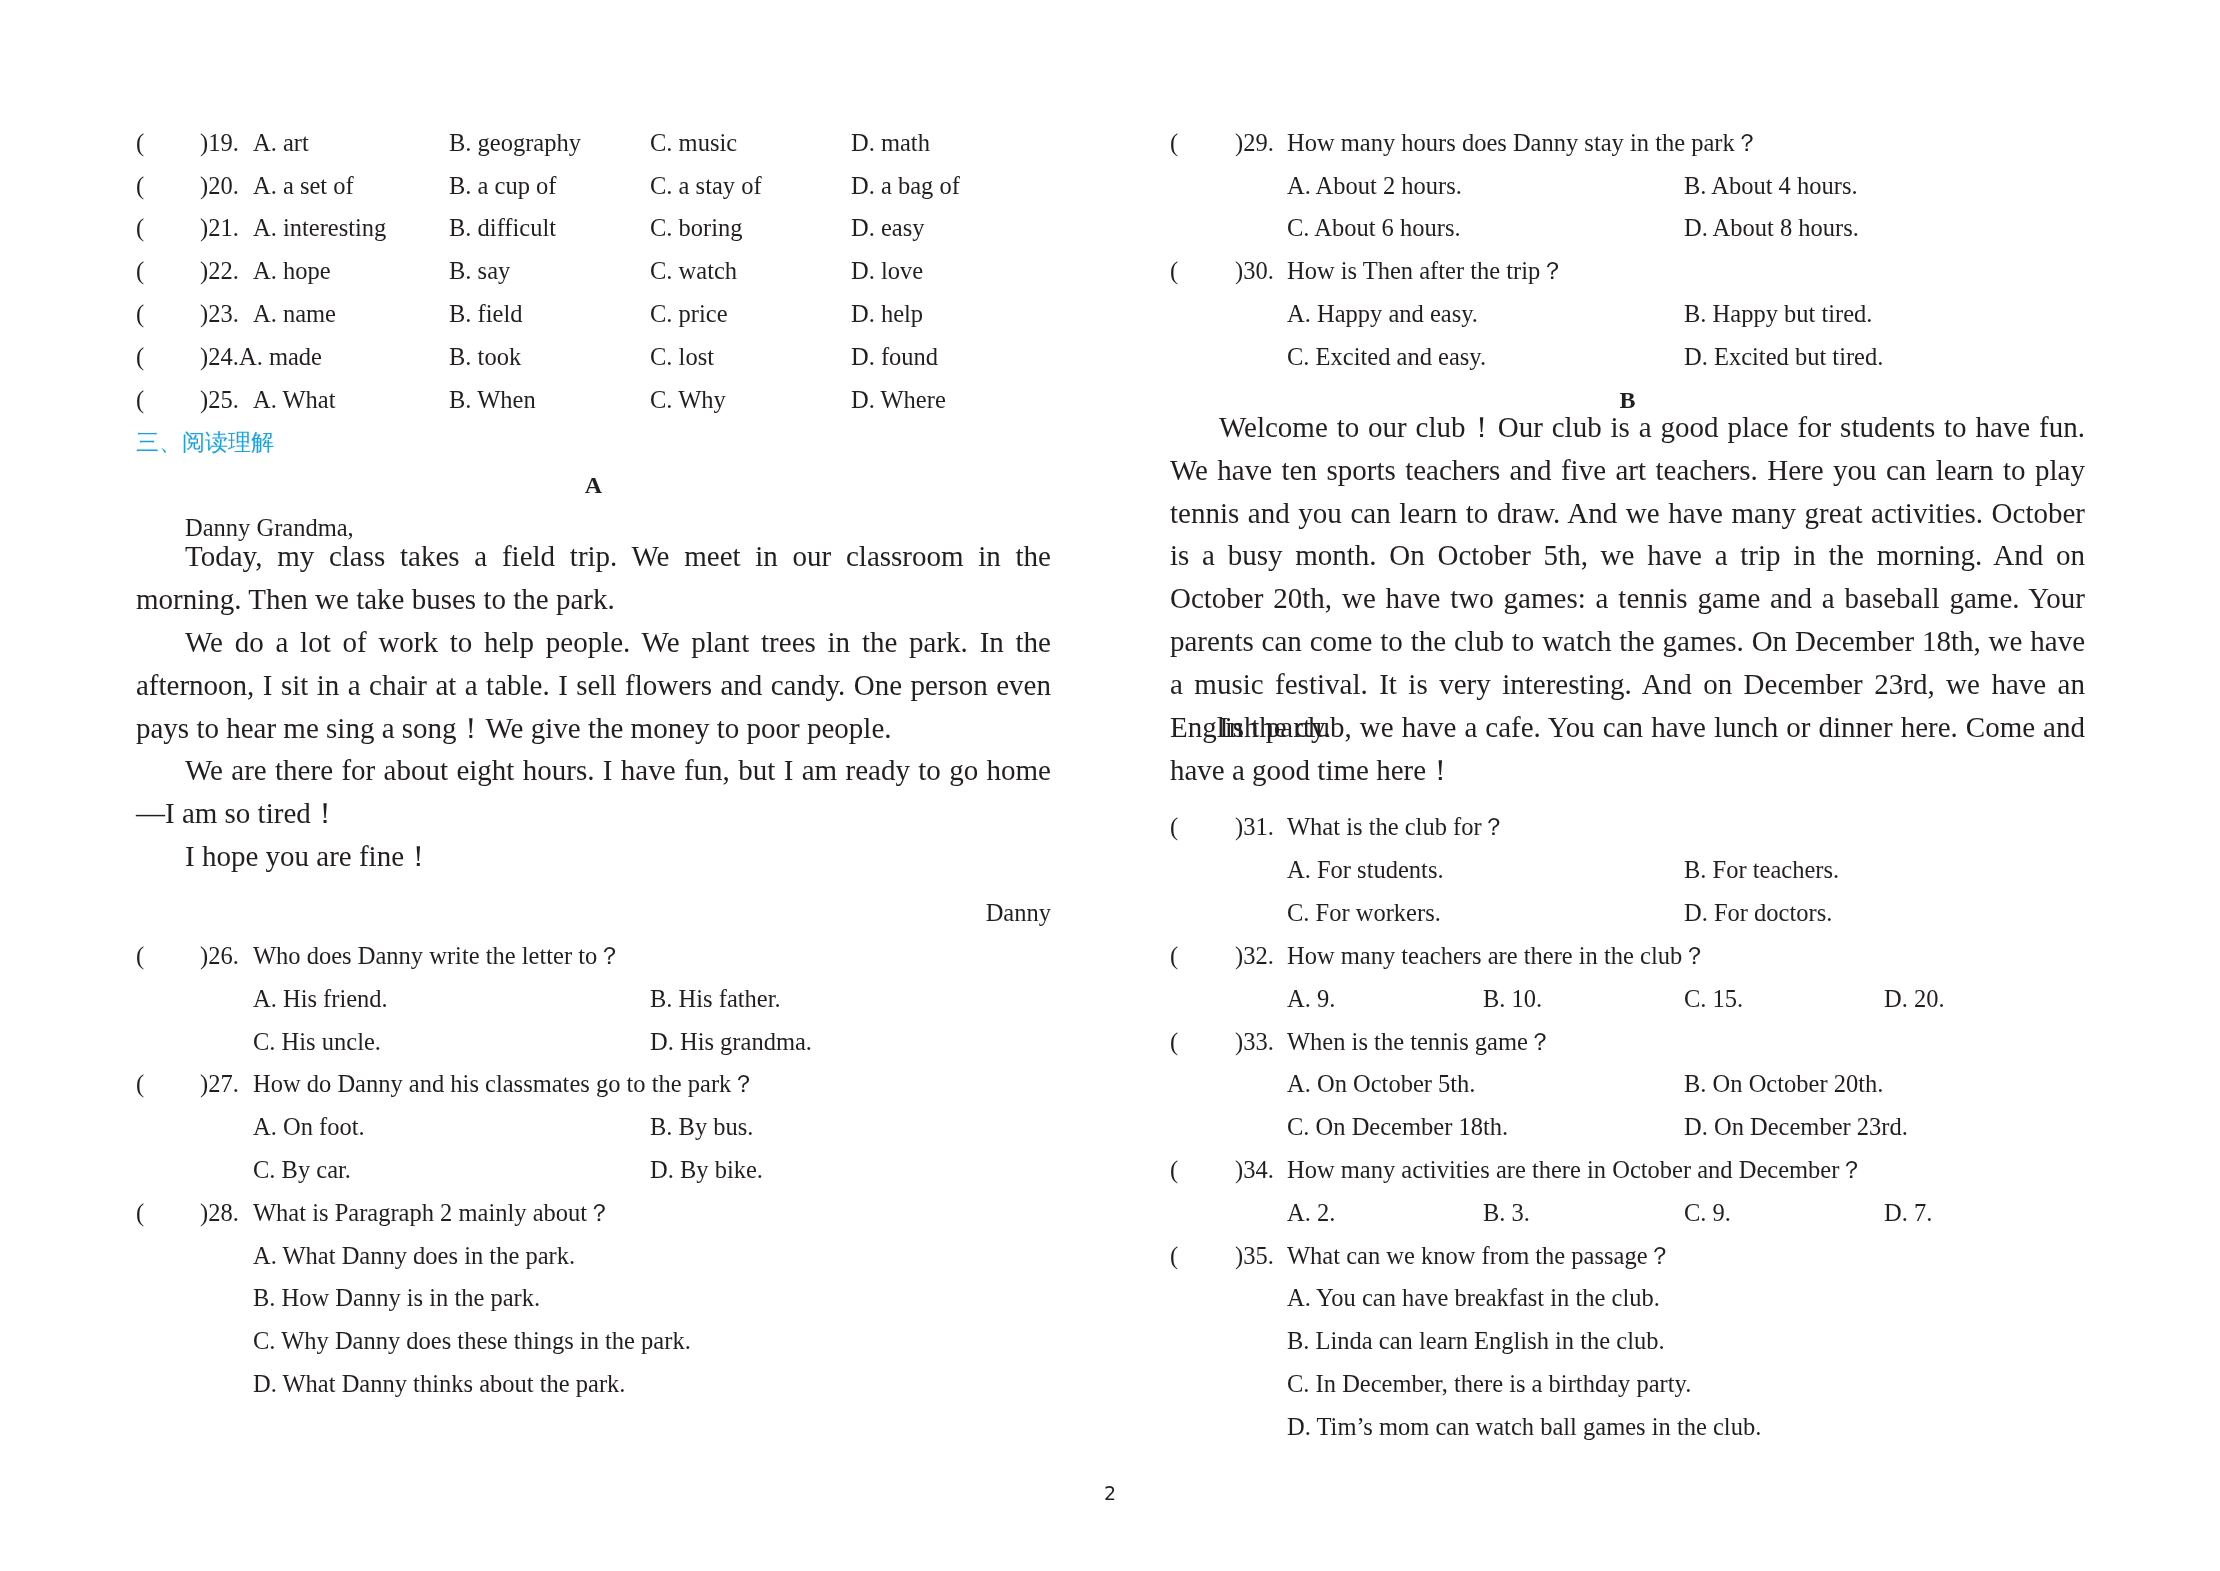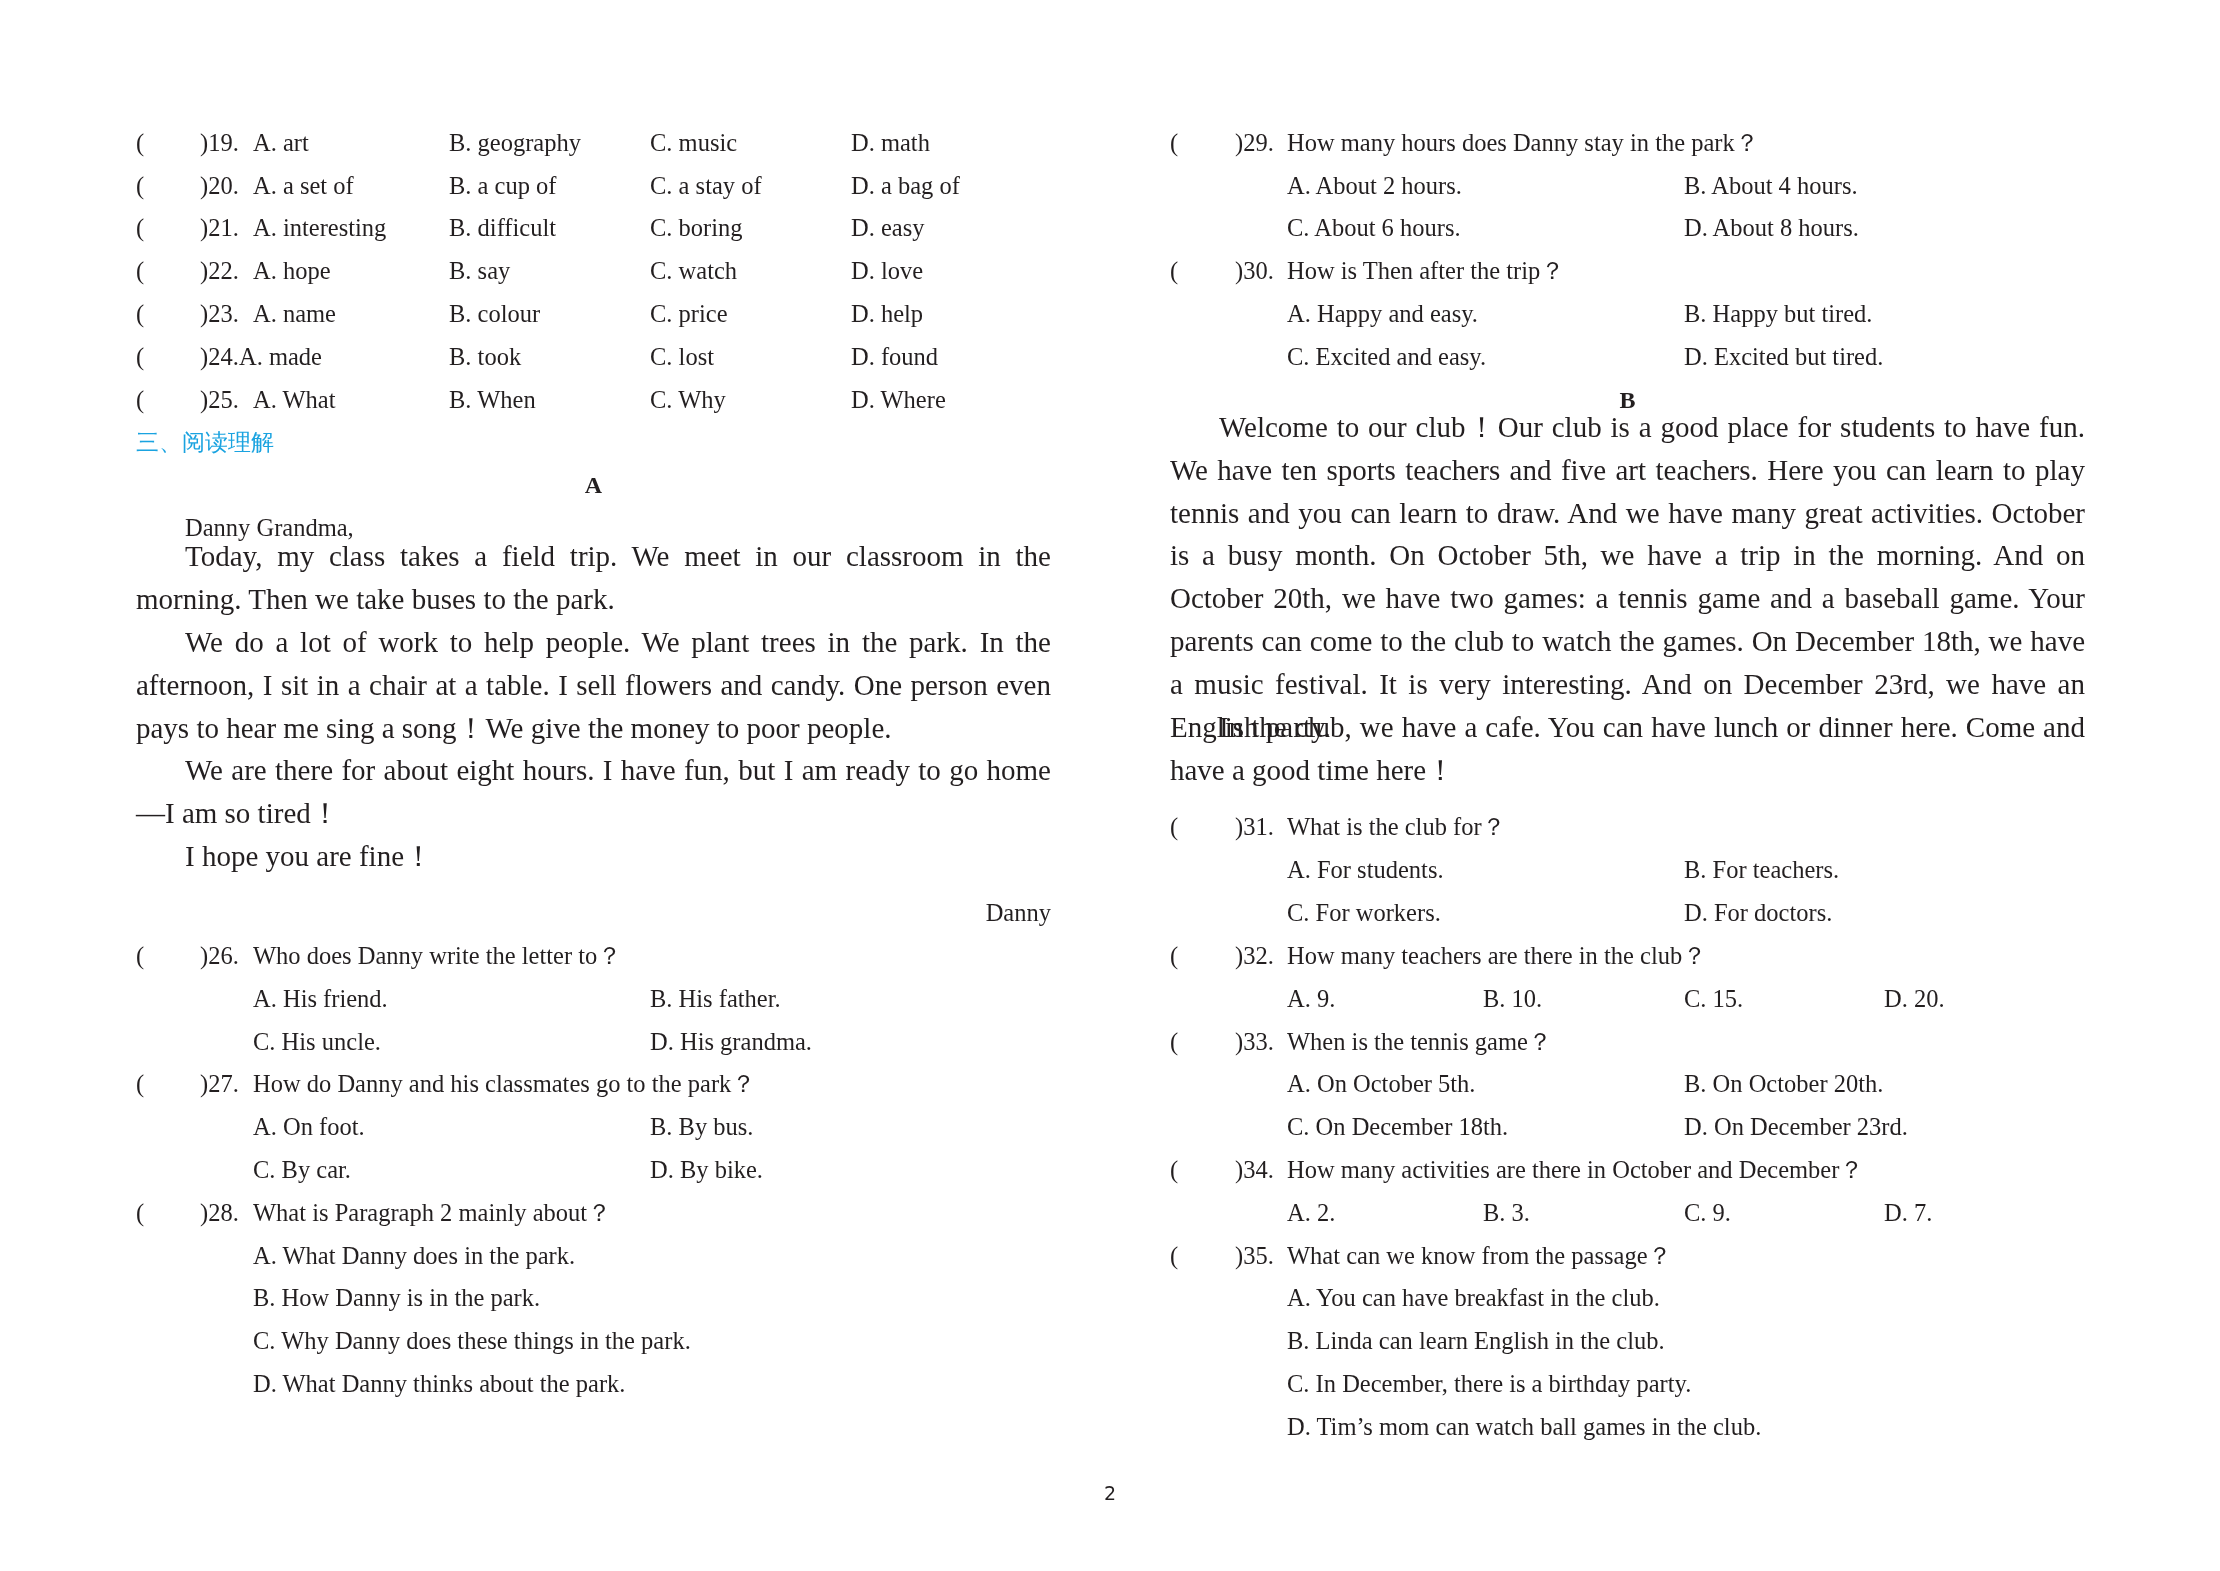--- a/index.html
+++ b/index.html
@@ -47,21 +47,21 @@
     <span class="t" style="left:64px;top:256px">)22.</span>
     <span class="t" style="left:117px;top:256px">A.  hope</span>
     <span class="t" style="left:313px;top:256px">B.  say</span>
     <span class="t" style="left:514px;top:256px">C.  watch</span>
     <span class="t" style="left:715px;top:256px">D.  love</span>
   </div>
   <div>
     <span class="t" style="left:0;top:299px">(</span>
     <span class="t" style="left:64px;top:299px">)23.</span>
     <span class="t" style="left:117px;top:299px">A.  name</span>
-    <span class="t" style="left:313px;top:299px">B.  colour</span>
+    <span class="t" style="left:313px;top:299px">B.  field</span>
     <span class="t" style="left:514px;top:299px">C.  price</span>
     <span class="t" style="left:715px;top:299px">D.  help</span>
   </div>
   <div>
     <span class="t" style="left:0;top:342px">(</span>
     <span class="t" style="left:64px;top:342px">)24.</span>
     <span class="t" style="left:103px;top:342px">A.  made</span>
     <span class="t" style="left:313px;top:342px">B.  took</span>
     <span class="t" style="left:514px;top:342px">C.  lost</span>
     <span class="t" style="left:715px;top:342px">D.  found</span>

